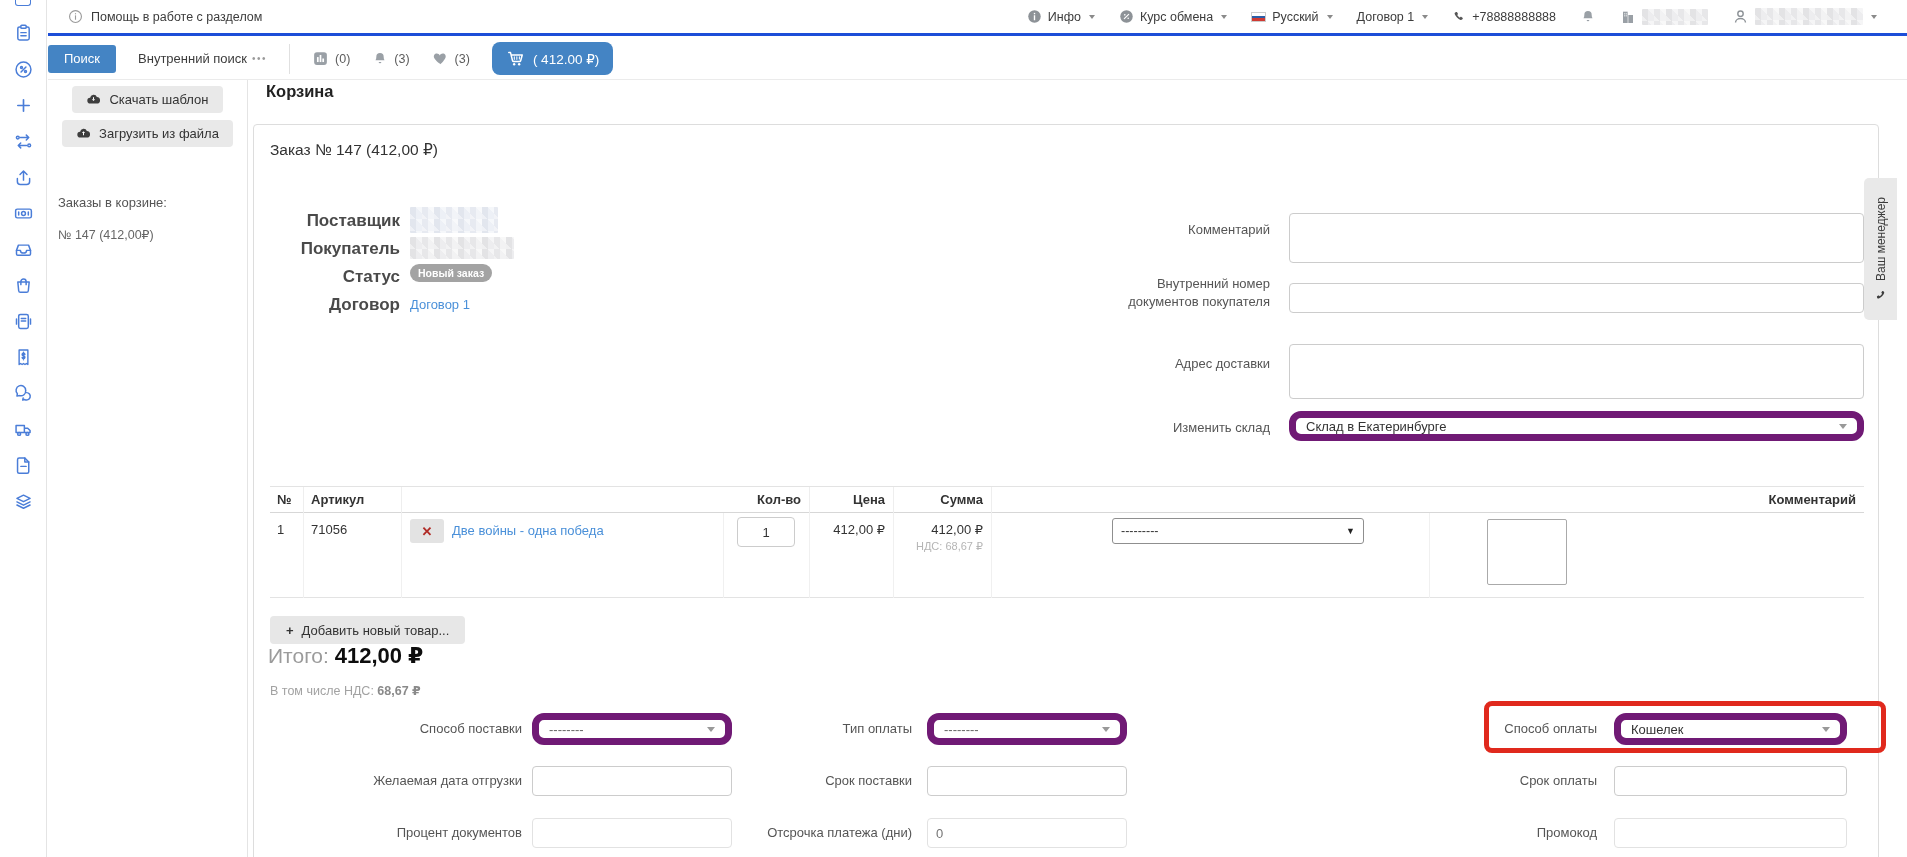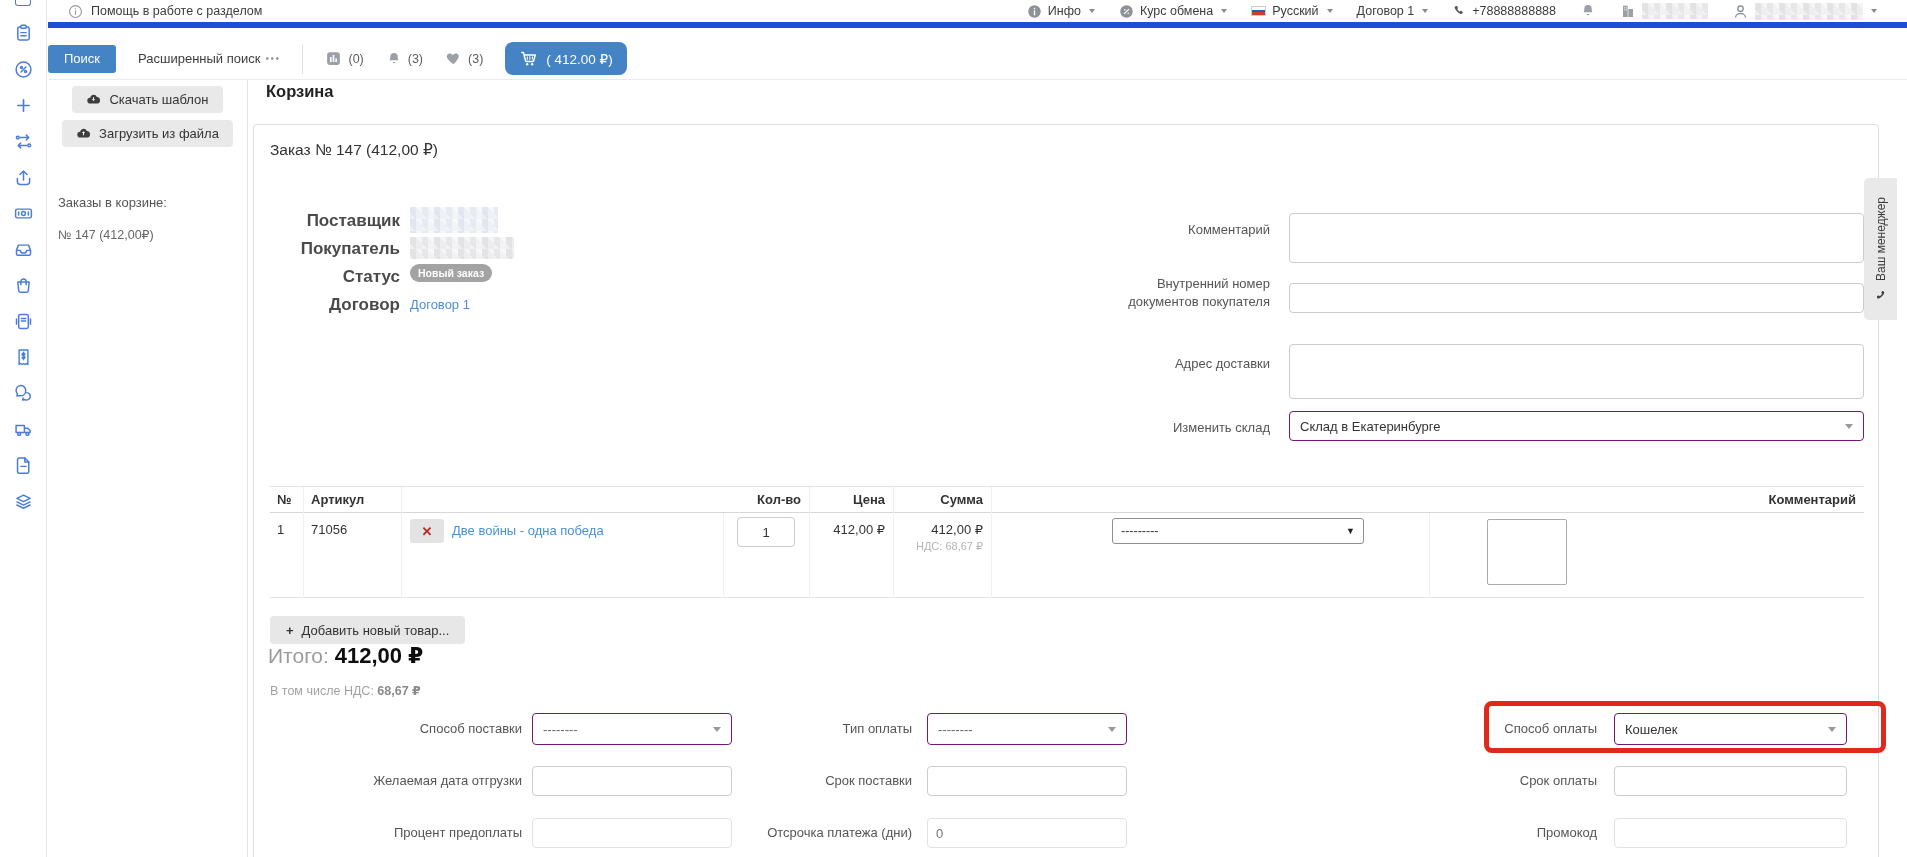--- a/index.html
+++ b/index.html
@@ -8,21 +8,21 @@
 .app { position:relative; width:1907px; height:857px; background:#fff; overflow:hidden; }
 .ab { position:absolute; }
 
 
 .rail { position:absolute; left:0; top:0; width:47px; height:857px; border-right:1px solid #e4e4e4; background:#fff; }
 .ricon { width:47px; height:34px; display:flex; align-items:center; justify-content:center; margin-bottom:2px; cursor:pointer; }
 .ricon svg { width:21px; height:21px; }
 .rail-partial { width:16px; height:6px; margin:0 auto 10px auto; border:1.6px solid #4a7dd8; border-top:none; border-radius:0 0 3px 3px; }
 
 
-.topbar1 { position:absolute; left:48px; top:0; right:0; height:28px; border-bottom:6px solid #1d4ed8; display:flex; align-items:center; background:#fff; }
+.topbar1 { position:absolute; left:48px; top:0; right:0; height:36px; border-bottom:3px solid #1d4ed8; display:flex; align-items:center; background:#fff; }
 .tb1-left { display:flex; align-items:center; gap:8px; padding-left:20px; font-size:12.5px; color:#3c3c3c; }
 .tb1-right { margin-left:auto; display:flex; align-items:center; gap:24px; padding-right:30px; font-size:12.5px; color:#3c3c3c; }
 .menu-item { display:flex; align-items:center; gap:6px; cursor:pointer; white-space:nowrap; }
 .caret { width:0; height:0; border-left:3.5px solid transparent; border-right:3.5px solid transparent; border-top:4px solid #8a8a8a; margin-left:2px; }
 .flag { width:15px; height:10px; border:1px solid #ccc; display:inline-block;
   background:linear-gradient(#fff 0 33%, #2b5ea7 33% 66%, #cf3a33 66%); }
 
 .topbar2 { position:absolute; left:48px; top:38px; right:0; height:42px; border-bottom:1px solid #ebebeb; display:flex; align-items:center; background:#fff; }
 .search-wrap { display:flex; align-items:center; gap:12px; padding-left:20px; flex:1; }
 .search-input { border:none; outline:none; font-size:13px; color:#333; width:600px; font-family:inherit; }
@@ -54,21 +54,21 @@
   background-size:12px 12px, 24px 12px; border-radius:1px; }
 .px-gray { background-image:
   linear-gradient(45deg, rgba(255,255,255,.45) 25%, transparent 25% 75%, rgba(255,255,255,.45) 75%),
   linear-gradient(90deg,#e3e3e5 0 25%, #ededef 25% 50%, #e7e7e9 50% 75%, #f2f2f3 75%);
   background-size:12px 12px, 24px 12px; border-radius:1px; }
 .badge { display:inline-block; background:#a3a3a3; color:#fff; font-size:10.5px; font-weight:bold; border-radius:10px; padding:3px 8px; }
 a.blue, .blue-link { color:#4a90d9; text-decoration:none; font-size:13px; cursor:pointer; }
 
 .rlabel { position:absolute; text-align:right; font-size:13px; color:#555; line-height:18px; }
 .field { border:1px solid #ccc; border-radius:4px; font-size:13px; color:#333; font-family:inherit; padding:4px 8px; outline:none; resize:none; background:#fff; }
-.sel { border:1px solid #701a75; border-radius:4px; background:#fff; display:flex; align-items:center; font-size:13px; color:#333; padding:0 10px; cursor:pointer; position:relative; }
+.sel { border:7px solid #701a75; border-radius:12px; background:#fff; display:flex; align-items:center; font-size:13px; color:#333; padding:0 10px; cursor:pointer; position:relative; }
 .sel .tri { position:absolute; right:10px; width:0; height:0; border-left:4px solid transparent; border-right:4px solid transparent; border-top:5px solid #999; }
 
 
 .thead { position:absolute; left:16px; width:1594px; height:27px; border-top:1px solid #e3e3e3; border-bottom:1px solid #d7d7d7; }
 .trow { position:absolute; left:16px; width:1594px; height:85px; border-bottom:1px solid #e3e3e3; }
 .hcell { position:absolute; top:0; height:26px; line-height:26px; font-size:13px; font-weight:bold; color:#333; border-right:1px solid #eee; }
 .bcell { position:absolute; top:0; height:85px; font-size:13px; color:#333; border-right:1px solid #f0f0f0; }
 .hl { padding-left:7px; } .hr { padding-right:8px; text-align:right; }
 .del-btn { position:absolute; background:#e3e3e3; border:none; border-radius:3px; width:34px; height:24px; color:#b02a25; font-weight:bold; font-size:13px; cursor:pointer; }
 .qty { position:absolute; width:58px; height:30px; border:1px solid #ccc; border-radius:4px; text-align:center; font-size:13px; color:#333; font-family:inherit; outline:none; }
@@ -261,21 +261,21 @@
         <span class="px-gray" style="width:108px;height:17px;display:inline-block;"></span>
         <span class="caret"></span>
       </div>
     </div>
   </div>
 
   <div class="topbar2">
     <div class="tb2-right">
       <button class="btn-blue">Поиск</button>
       <span class="adv">
-          <span>Расширенный поиск</span>
+          <span>Внутренний поиск</span>
           <span class="dots">•••</span>
         </span>
       <span class="vdiv"></span>
       <span class="stat">
         <svg width="17" height="17" viewBox="0 0 24 24">
             <rect x="3" y="3" width="18" height="18" rx="4" fill="#9aa0a6"></rect>
             <rect x="7" y="10" width="2.4" height="7" fill="#fff"></rect>
             <rect x="10.8" y="7" width="2.4" height="10" fill="#fff"></rect>
             <rect x="14.6" y="12" width="2.4" height="5" fill="#fff"></rect>
           </svg>
@@ -405,21 +405,21 @@
         <b>68,67 ₽</b>
       </div>
 
       <div class="blabel" style="left:0;top:596px;width:268px">Способ поставки</div>
       <div class="sel bfield" style="left:278px;top:588px;width:200px;height:32px">
         <span style="color:#666">--------</span>
         <span class="tri"></span>
       </div>
       <div class="blabel" style="left:0;top:648px;width:268px">Желаемая дата отгрузки</div>
       <input class="field bfield" style="left: 278px; top: 641px; width: 200px; height: 30px;">
-      <div class="blabel" style="left:0;top:700px;width:268px">Процент предоплаты</div>
+      <div class="blabel" style="left:0;top:700px;width:268px">Процент документов</div>
       <input class="field bfield light" style="left: 278px; top: 693px; width: 200px; height: 30px;">
 
       <div class="blabel" style="left:380px;top:596px;width:278px">Тип оплаты</div>
       <div class="sel bfield" style="left:673px;top:588px;width:200px;height:32px">
         <span style="color:#666">--------</span>
         <span class="tri"></span>
       </div>
       <div class="blabel" style="left:380px;top:648px;width:278px">Срок поставки</div>
       <input class="field bfield" style="left: 673px; top: 641px; width: 200px; height: 30px;">
       <div class="blabel" style="left:380px;top:700px;width:278px">Отсрочка платежа (дни)</div>

